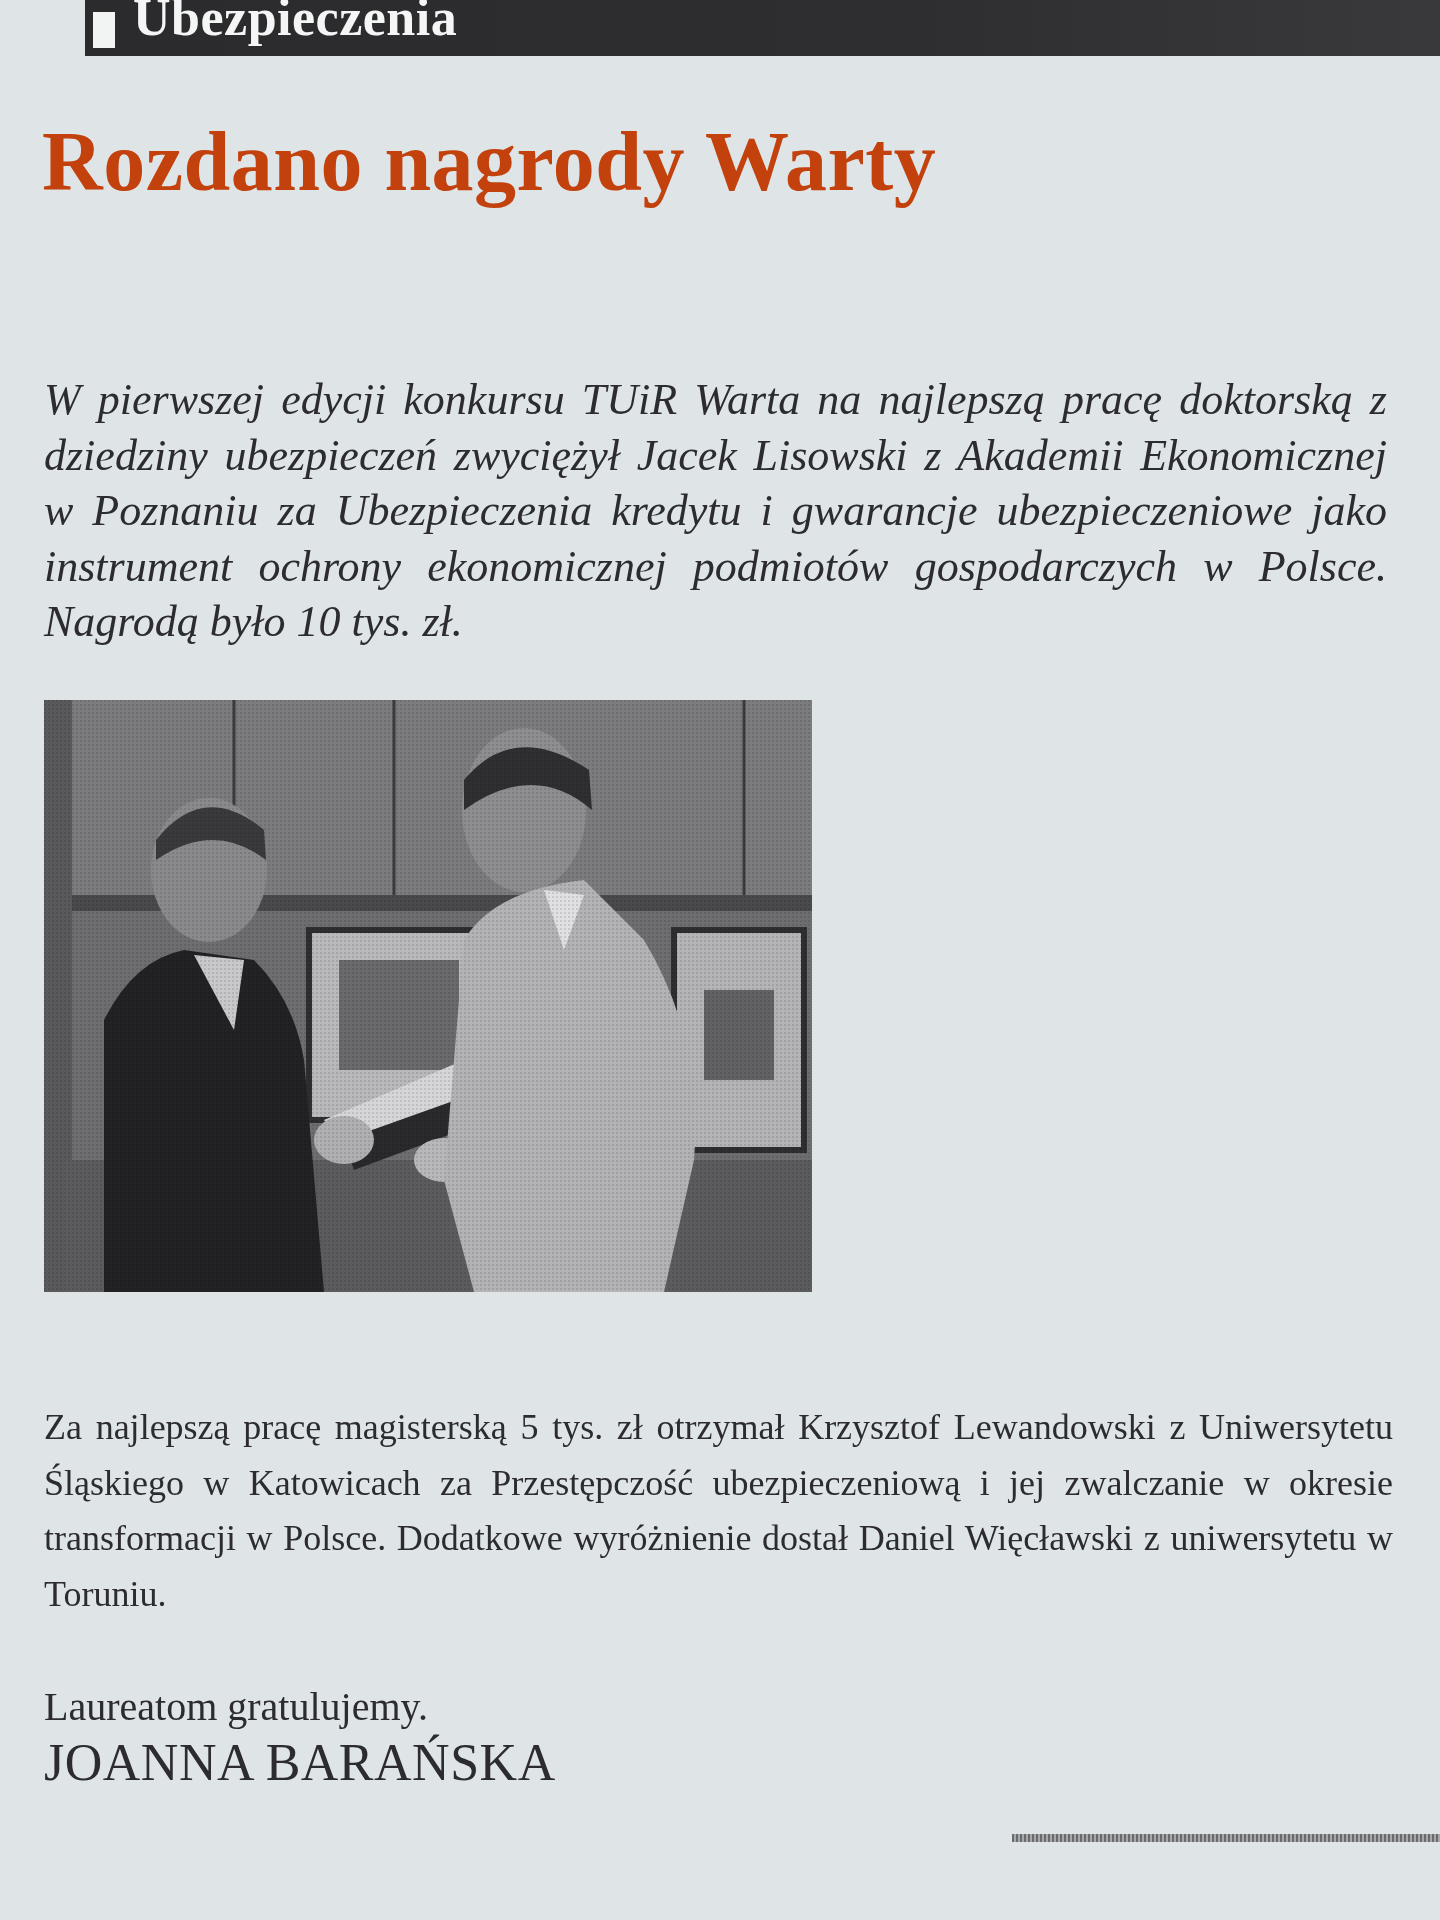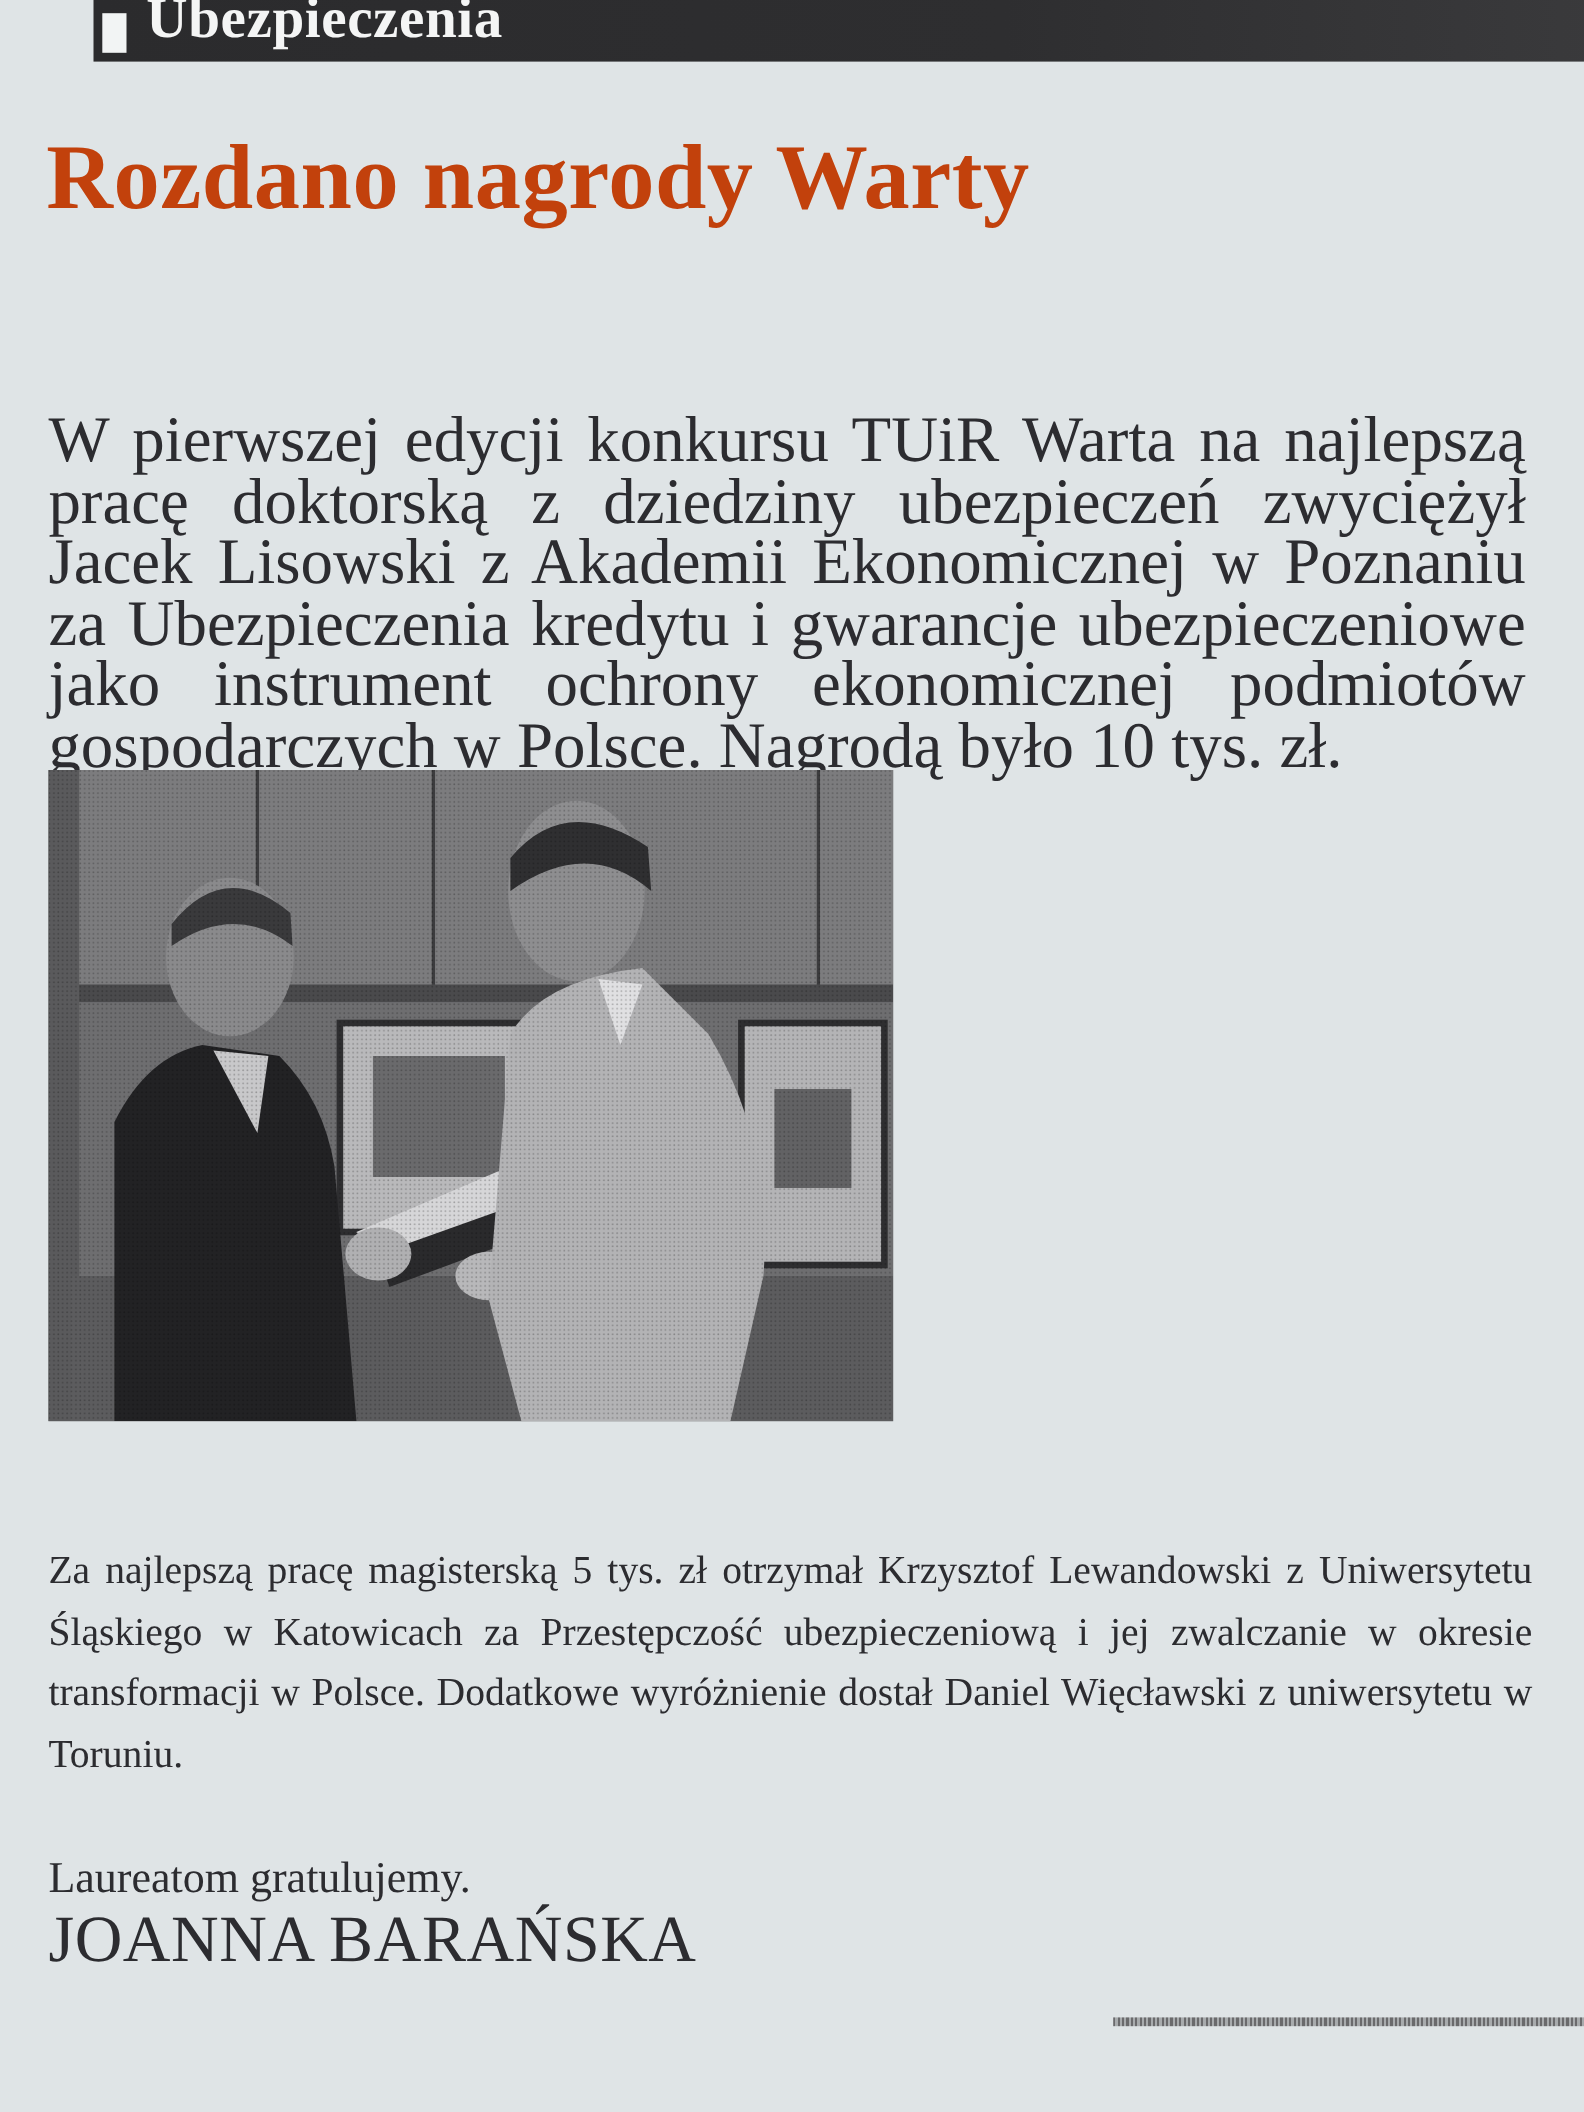--- a/index.html
+++ b/index.html
@@ -51,24 +51,25 @@
       line-height: 108px;
       color: #c2410c;
       letter-spacing: 0.5px;
     }
     .lead {
       position: absolute;
       left: 44px;
       top: 372px;
       width: 1343px;
       margin: 0;
-      font-size: 59px;
+      font-size: 44px;
       line-height: 55.5px;
       text-align: justify;
       color: #2c2c30;
+      font-style: italic;
     }
     .photo {
       position: absolute;
       left: 44px;
       top: 700px;
       width: 768px;
       height: 592px;
       overflow: hidden;
       background: #5a5a5c;
     }
@@ -91,21 +92,21 @@
       margin: 0;
       font-size: 40px;
       line-height: 50px;
       color: #2c2c30;
     }
     .byline {
       position: absolute;
       left: 44px;
       top: 1738px;
       margin: 0;
-      font-size: 60px;
+      font-size: 52px;
       line-height: 50px;
       color: #2c2c30;
       letter-spacing: 0.5px;
       font-family: Liberation Serif, serif;
     }
     .rule {
       position: absolute;
       left: 1012px;
       top: 1834px;
       width: 440px;

